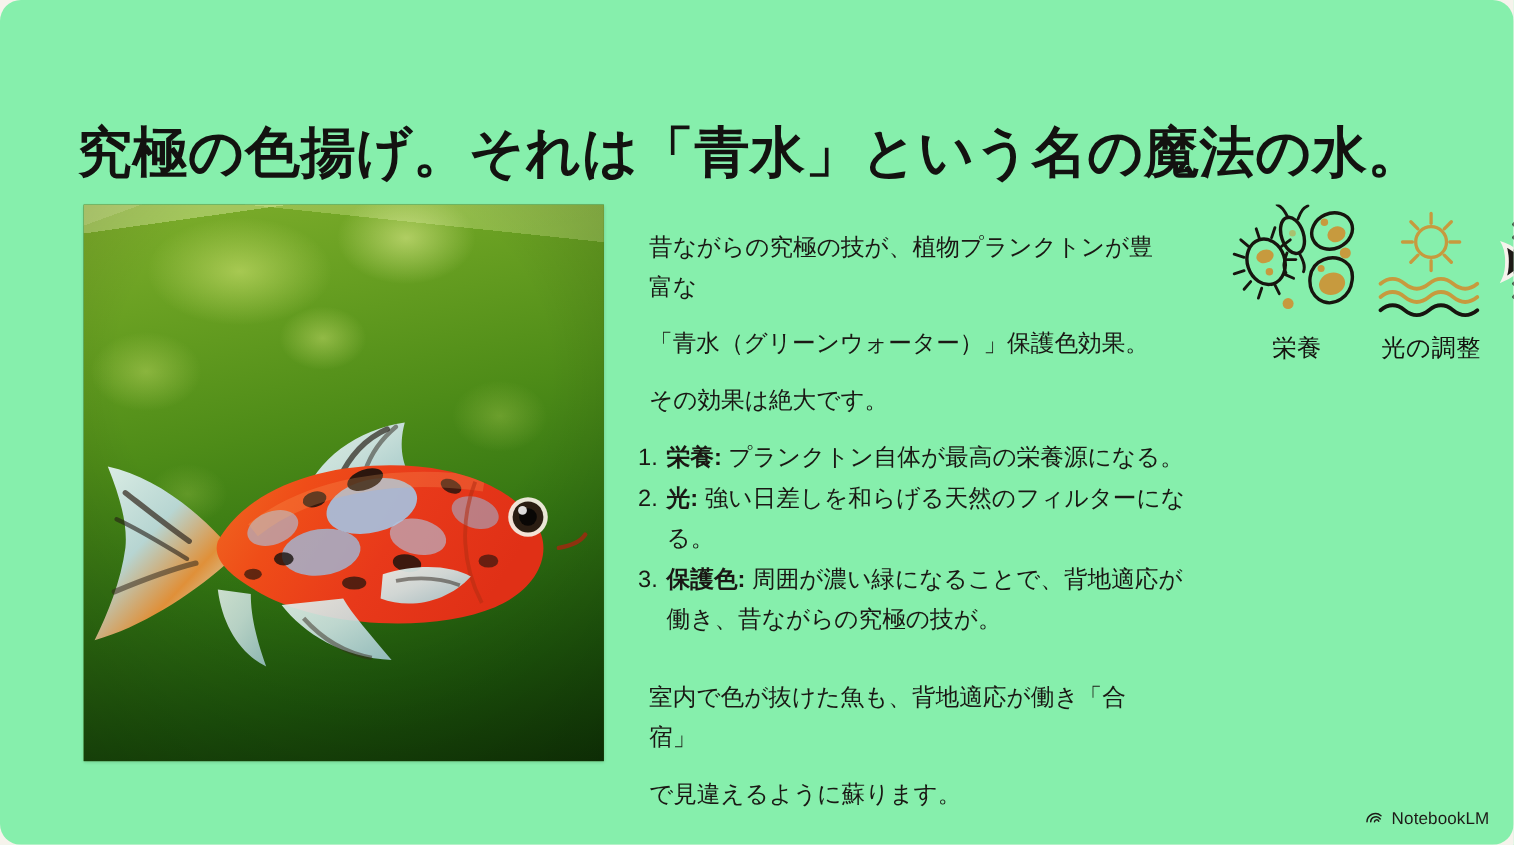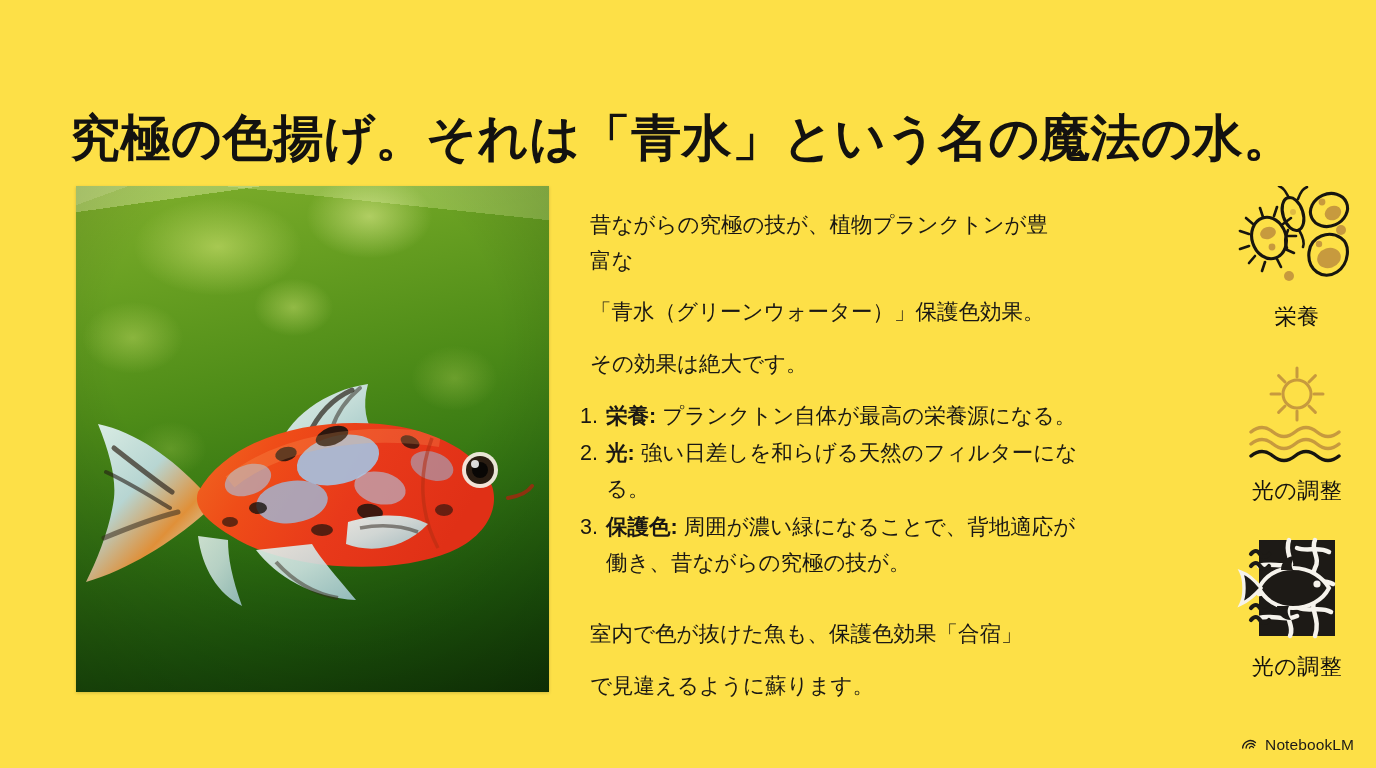--- a/index.html
+++ b/index.html
@@ -11,21 +11,22 @@
     height: 768px;
     background: #f6f3ec;
     font-family: "Liberation Sans", "DejaVu Sans", sans-serif;
     color: #15130f;
     overflow: hidden;
     position: relative;
   }
   .slide {
     position: absolute;
     inset: 0;
-    background: #fde047;
+    background: #86efac;
+    border-radius: 19px;
   }
 
   
   .title {
     position: absolute;
     left: 70px;
     top: 76px;
     width: 1250px;
     font-family: "Liberation Serif", "DejaVu Serif", serif;
     font-weight: 700;
@@ -114,22 +115,22 @@
   .steps b { font-weight: 700; margin-top: 30px; }
   .outro { margin-top: 36px; }
 
   
   .icon-col {
     position: absolute;
     left: 1118px;
     top: 186px;
     width: 240px;
     display: flex;
-    flex-direction: column;
-    align-items: flex-end;
+    flex-direction: row;
+    align-items: flex-start;
   }
   .icon-block {
     display: flex;
     flex-direction: column;
     align-items: center;
   }
   .icon-block.nutrition { margin-bottom: 28px; }
   .icon-block.light { margin-bottom: 30px; }
   .icon-art {
     width: 122px;
@@ -262,21 +263,21 @@
       </li>
       <li>
         <b>光:</b><span> 強い日差しを和らげる天然のフィルターになる。</span>
       </li>
       <li>
         <b>保護色:</b><span> 周囲が濃い緑になることで、背地適応が働き、昔ながらの究極の技が。</span>
       </li>
     </ol>
 
     <div class="outro">
-      <p>室内で色が抜けた魚も、保護色効果「合宿」</p>
+      <p>室内で色が抜けた魚も、背地適応が働き「合宿」</p>
       <p>で見違えるように蘇ります。</p>
     </div>
   </div>
 
   <div class="icon-col">
 
     <div class="icon-block nutrition">
       <div class="icon-art">
         <svg viewBox="0 0 120 104" width="120" height="104" aria-hidden="true">
           <g fill="none" stroke="#17150f" stroke-width="3.1" stroke-linecap="round" stroke-linejoin="round">

